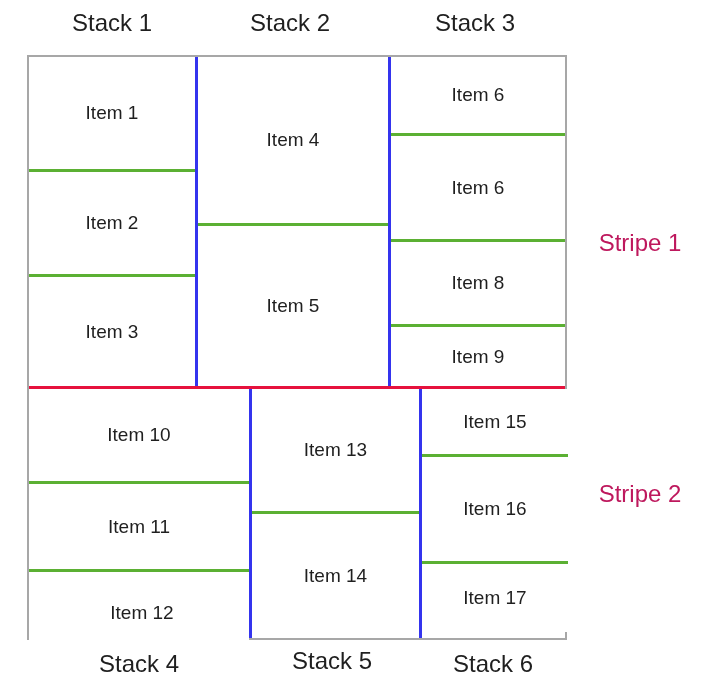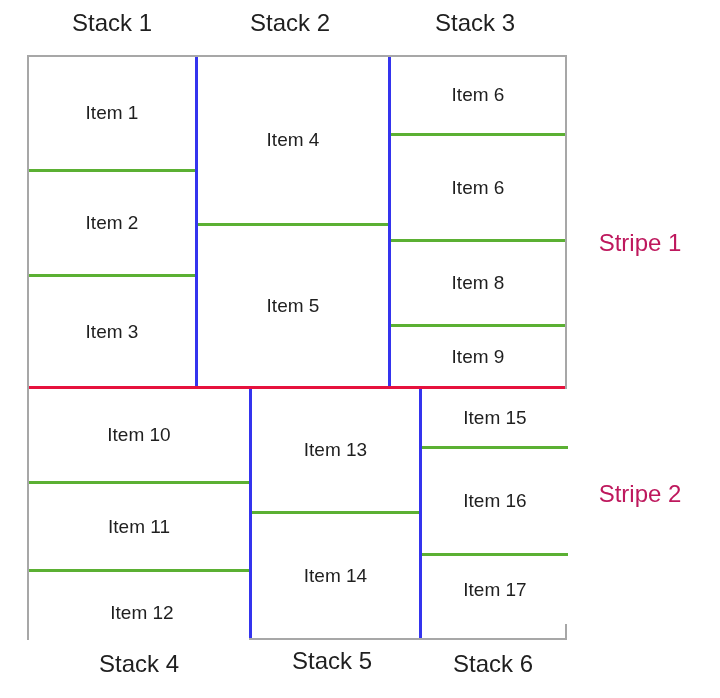--- a/index.html
+++ b/index.html
@@ -94,21 +94,21 @@
         <div class="item" style="height:82px;padding-left:6px;">Item 12</div>
       </div>
       <div class="stack-divider"></div>
       <div class="stack" style="width:167px;">
         <div class="item" style="height:122px;">Item 13</div>
         <div class="item-divider"></div>
         <div class="item" style="height:124px;">Item 14</div>
       </div>
       <div class="stack-divider"></div>
       <div class="stack" style="width:146px;">
-        <div class="item" style="height:57px;">Item 15</div>
+        <div class="item" style="height:65px;">Item 15</div>
         <div class="item-divider"></div>
         <div class="item" style="height:104px;">Item 16</div>
         <div class="item-divider"></div>
         <div class="item" style="height:68px;">Item 17</div>
       </div>
     </div>
 
   </div>
 
   <div class="stripe-label" style="left:640px;top:243px;">Stripe 1</div>

